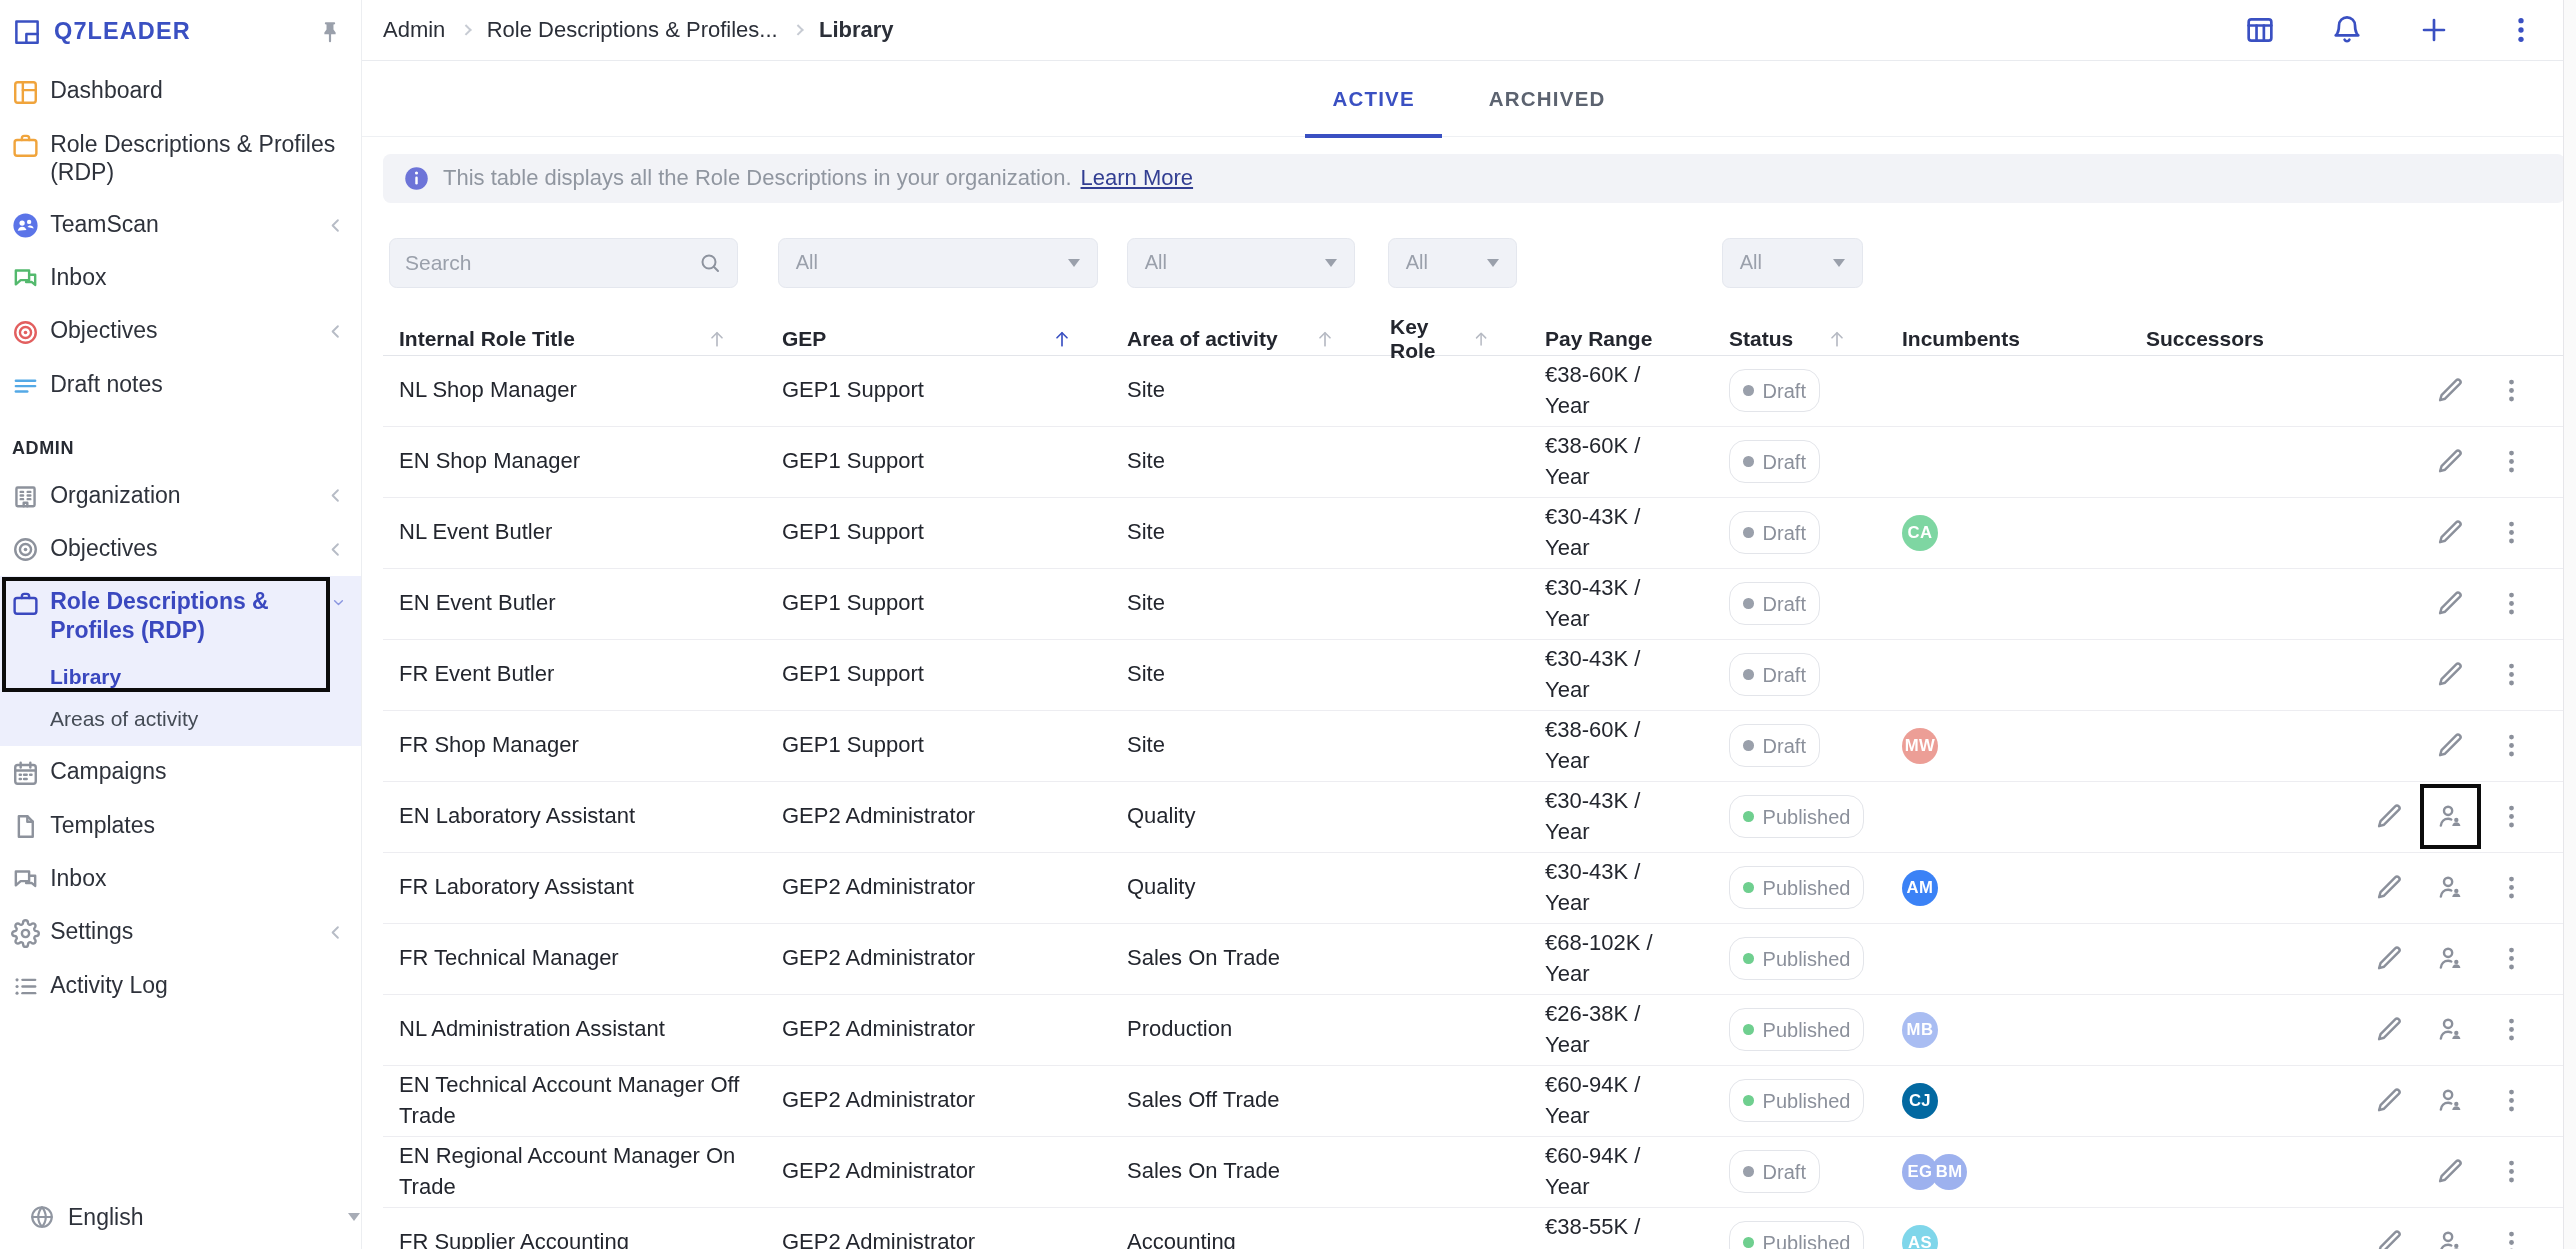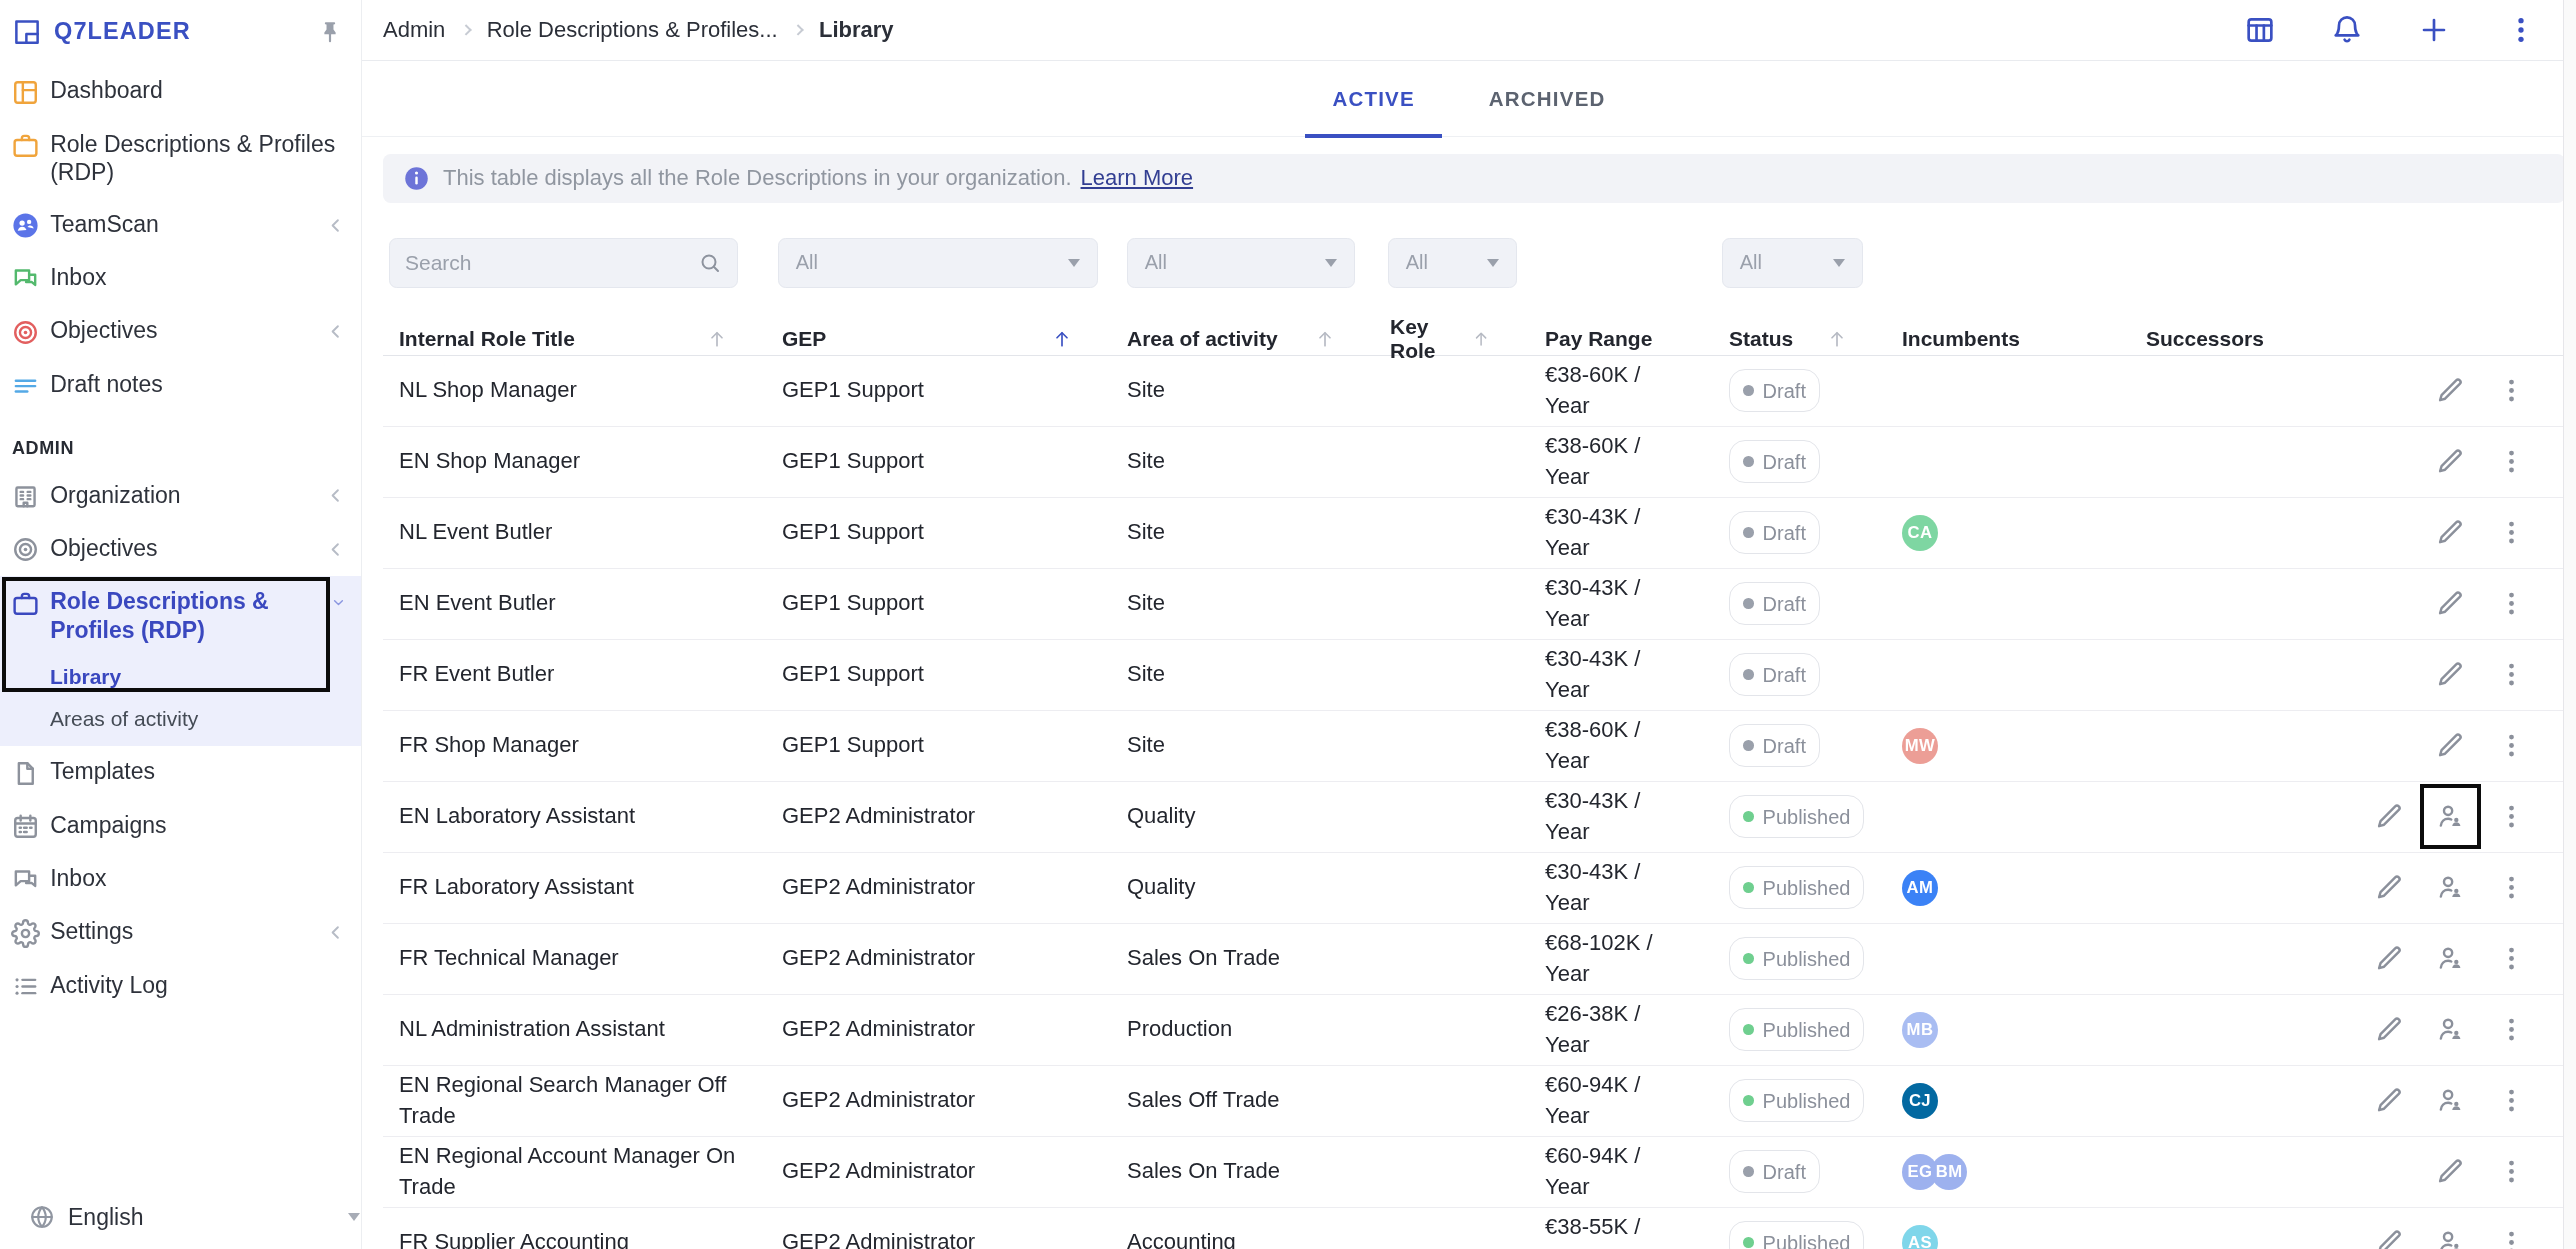--- a/index.html
+++ b/index.html
@@ -218,36 +218,36 @@
     <span class="side-label">Role Descriptions &amp; Profiles (RDP)</span>
     <span class="side-chevron icon"><svg viewBox="0 0 24 24">
                 <polyline points="6.5 9.5 12 15 17.5 9.5"></polyline>
               </svg></span>
   </div>
 <div class="child-item active">Library</div>
           <div class="child-item">Areas of activity</div>
         </div>
   <div class="side-item">
     <span class="side-icon icon" style="color: rgb(141, 146, 156);"><svg viewBox="0 0 24 24">
-              <path d="M6.5 3.5h7L18 8v12.5H6.5z"></path>
-              <path d="M13.5 3.5V8H18"></path>
-            </svg></span>
-    <span class="side-label">Templates</span>
-
-  </div>
-
-  <div class="side-item">
-    <span class="side-icon icon" style="color: rgb(141, 146, 156);"><svg viewBox="0 0 24 24">
               <rect x="3.5" y="5" width="17" height="15.5" rx="2"></rect>
               <line x1="8" y1="3" x2="8" y2="7"></line>
               <line x1="16" y1="3" x2="16" y2="7"></line>
               <line x1="3.5" y1="9.5" x2="20.5" y2="9.5"></line>
               <path d="M7.2 13h1M10.8 13h2.2M15.8 13h1.2M7.2 16.5h1M10.8 16.5h2.2"></path>
             </svg></span>
     <span class="side-label">Campaigns</span>
+
+  </div>
+
+  <div class="side-item">
+    <span class="side-icon icon" style="color: rgb(141, 146, 156);"><svg viewBox="0 0 24 24">
+              <path d="M6.5 3.5h7L18 8v12.5H6.5z"></path>
+              <path d="M13.5 3.5V8H18"></path>
+            </svg></span>
+    <span class="side-label">Templates</span>
 
   </div>
 
   <div class="side-item">
     <span class="side-icon icon" style="color: rgb(141, 146, 156);"><svg viewBox="0 0 24 24">
               <path d="M4 4.5h11v8H8l-4 3.5z"></path>
               <path d="M15.5 8H20v8.5L17 14h-4.5"></path>
             </svg></span>
     <span class="side-label">Inbox</span>
 
@@ -711,21 +711,21 @@
                 </svg></span>
       <span class="action icon"><svg viewBox="0 0 24 24">
                   <circle cx="12" cy="5" r="2" class="fillme" stroke="none"></circle>
                   <circle cx="12" cy="12" r="2" class="fillme" stroke="none"></circle>
                   <circle cx="12" cy="19" r="2" class="fillme" stroke="none"></circle>
                 </svg></span>
     </div>
   </div>
 
   <div class="tr">
-    <div class="td">EN Regional Search Manager Off Trade</div>
+    <div class="td">EN Technical Account Manager Off Trade</div>
     <div class="td">GEP2 Administrator</div>
     <div class="td">Sales Off Trade</div>
     <div class="td"></div>
     <div class="td col-pay"><span>€60-94K / Year</span></div>
     <div class="td">
       <span class="badge published">
         <span class="dot"></span>
         <span>Published</span>
       </span>
     </div>

